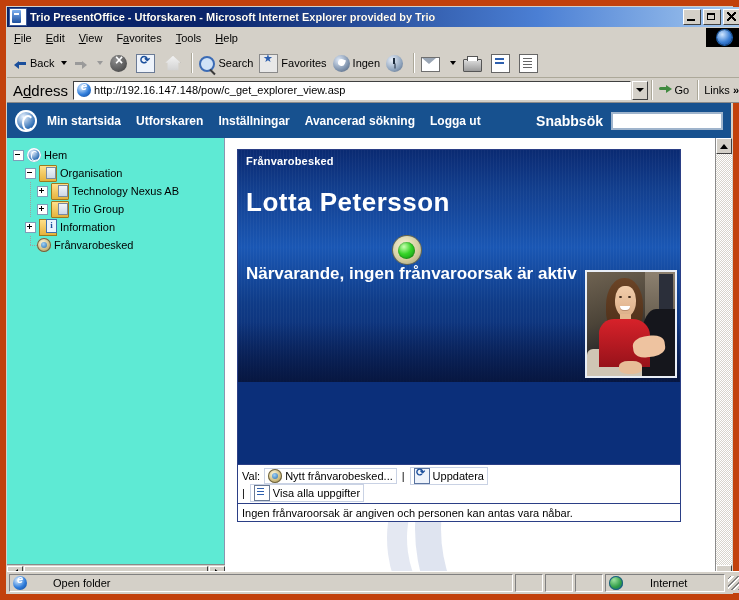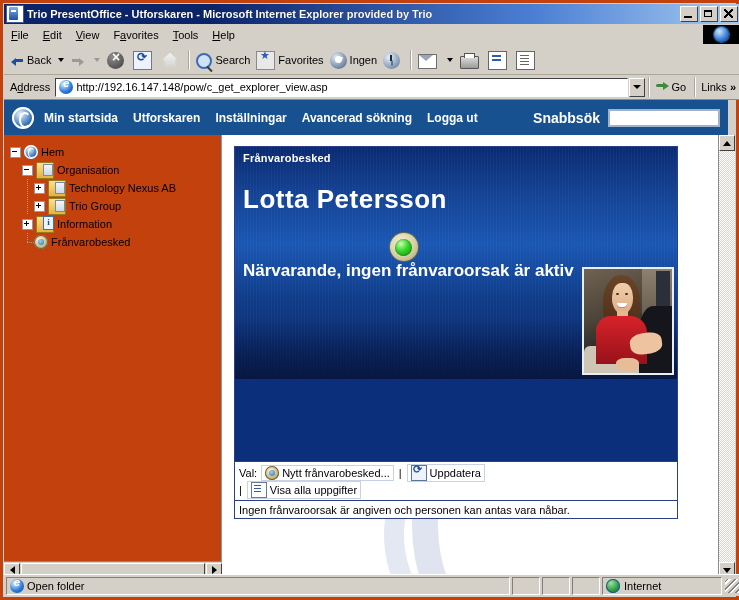--- a/index.html
+++ b/index.html
@@ -3,21 +3,21 @@
 <meta charset="utf-8">
 <style>
   html,body{margin:0;padding:0;}
   body{
     width:739px;height:600px;overflow:hidden;
     font-family:"Liberation Sans", sans-serif;
     font-size:11px;
     background:#d4d0c8;
   }
   #app{position:relative;width:739px;height:600px;box-sizing:border-box;
-       border:3px solid #c2410c;background:#d4d0c8;}
+       border:6px solid #c2410c;background:#d4d0c8;}
 
   
   .titlebar{position:absolute;left:1px;top:1px;width:737px;height:20px;
     background:linear-gradient(90deg,#0a246a 0%,#0a246a 28%,#4b7fd4 72%,#a6caf0 100%);
     display:flex;align-items:center;color:#fff;font-weight:bold;font-size:11px;}
   .tb-icon{width:16px;height:16px;margin:0 3px 0 2px;flex:0 0 auto;position:relative;
     background:#fff;border:1px solid #3a5a9a;border-radius:1px;overflow:hidden;}
   .tb-icon:before{content:"";position:absolute;left:2px;top:1px;width:9px;height:13px;
     background:linear-gradient(180deg,#7fb2f0,#1d4f9e);border-radius:1px;}
   .tb-icon:after{content:"";position:absolute;left:4px;top:4px;width:5px;height:2px;background:#fff;}
@@ -82,21 +82,21 @@
   .ic-print{background:linear-gradient(180deg,#dcdcdc,#9b9b9b);height:11px;margin-top:4px;border:1px solid #555;border-radius:1px;}
   .ic-print:before{content:"";position:absolute;left:3px;top:-4px;width:9px;height:4px;background:#fff;border:1px solid #555;border-bottom:0;}
   .ic-edit{background:#fff;border:1px solid #666;}
   .ic-edit:after{content:"";position:absolute;left:3px;top:3px;width:9px;height:2px;background:#2d5fae;box-shadow:0 4px 0 #2d5fae;}
   .ic-disc{background:#fff;border:1px solid #666;}
   .ic-disc:after{content:"";position:absolute;left:3px;top:3px;width:9px;height:1px;background:#666;box-shadow:0 3px 0 #666,0 6px 0 #666,0 9px 0 #666;}
 
   
   .addrbar{position:absolute;left:1px;top:72px;width:737px;height:25px;background:#d4d0c8;
     display:flex;align-items:center;border-bottom:1px solid #8a8a8a;box-sizing:border-box;padding:0 2px;}
-  .addr-label{padding:0 5px 0 4px;font-size:11px;color:#000;}
+  .addr-label{padding:0 5px 0 4px;font-size:15px;color:#000;}
   .addr-input{flex:1 1 auto;height:19px;background:#fff;display:flex;align-items:center;
     border-top:1px solid #404040;border-left:1px solid #404040;
     border-right:1px solid #fff;border-bottom:1px solid #fff;box-sizing:border-box;}
   .addr-ie{width:14px;height:14px;margin:0 3px;position:relative;flex:0 0 auto;
     border-radius:50%;background:radial-gradient(circle at 35% 30%,#dff0ff,#2f7ddb 55%,#0b3f8f);}
   .addr-ie:after{content:"e";position:absolute;left:0;top:-3px;width:14px;text-align:center;
     color:#fff;font-size:11px;font-weight:bold;font-style:italic;}
   .addr-text{font-size:11px;color:#000;white-space:nowrap;overflow:hidden;}
   .addr-drop{width:16px;height:19px;background:#d4d0c8;margin-left:1px;
     border-top:1px solid #fff;border-left:1px solid #fff;border-right:1px solid #404040;border-bottom:1px solid #404040;
@@ -128,21 +128,21 @@
   .canvas{position:absolute;left:1px;top:132px;width:720px;height:443px;background:#fff;overflow:hidden;}
   .swoosh{position:absolute;pointer-events:none;}
   .sw1{right:-40px;top:215px;width:300px;height:300px;border-radius:50%;
     border:26px solid rgba(150,165,205,.30);border-top-color:transparent;border-right-color:transparent;
     transform:rotate(12deg);}
   .sw2{right:90px;top:275px;width:210px;height:210px;border-radius:50%;
     border:20px solid rgba(150,165,205,.26);border-top-color:transparent;border-right-color:transparent;
     transform:rotate(15deg);}
 
   
-  .treepane{position:absolute;left:0;top:0;width:218px;height:443px;background:#c2410c;
+  .treepane{position:absolute;left:0;top:0;width:218px;height:443px;background:#5eead4;
     border-right:1px solid #8a96b0;box-sizing:border-box;}
   .tree{padding:8px 0 0 6px;font-size:11px;color:#000;}
   .trow{display:flex;align-items:center;height:18px;white-space:nowrap;}
   .tbox{width:9px;height:9px;border:1px solid #7f9db9;background:#fff;position:relative;
     margin-right:3px;flex:0 0 auto;}
   .tbox:before{content:"";position:absolute;left:1px;top:3px;width:5px;height:1px;background:#000;}
   .tbox.plus:after{content:"";position:absolute;left:3px;top:1px;width:1px;height:5px;background:#000;}
   .tspace{width:12px;flex:0 0 auto;}
   .tline{width:12px;height:18px;flex:0 0 auto;position:relative;}
   .tline:before{content:"";position:absolute;left:5px;top:0;width:1px;height:18px;
@@ -264,21 +264,21 @@
   .sb-main{flex:1 1 auto;}
   .sb-small{width:28px;margin-left:2px;}
   .sb-zone{width:120px;margin-left:2px;}
   .sb-ie{width:14px;height:14px;margin-right:3px;position:relative;flex:0 0 auto;border-radius:50%;
     background:radial-gradient(circle at 35% 30%,#dff0ff,#2f7ddb 55%,#0b3f8f);}
   .sb-ie:after{content:"e";position:absolute;left:0;top:-3px;width:14px;text-align:center;
     color:#fff;font-size:11px;font-weight:bold;font-style:italic;}
   .sb-globe{width:14px;height:14px;margin-right:4px;flex:0 0 auto;border-radius:50%;
     background:radial-gradient(circle at 35% 28%,#9fe3a0,#2f9c46 55%,#1b5c88 100%);
     box-shadow:inset 0 0 0 1px #1b5c88;}
-  .sb-txt{font-size:11px;color:#000;white-space:nowrap;}
+  .sb-txt{font-size:11px;color:#000;white-space:nowrap;margin-left:23px;}
   .grip{width:14px;height:14px;margin-left:3px;flex:0 0 auto;
     background:repeating-linear-gradient(-45deg,#fff 0 2px,#808080 2px 3px,transparent 3px 5px);}
 </style>
 </head>
 <body>
 
 <div id="app">
 
   <div class="titlebar">
     <div class="tb-icon"></div>

